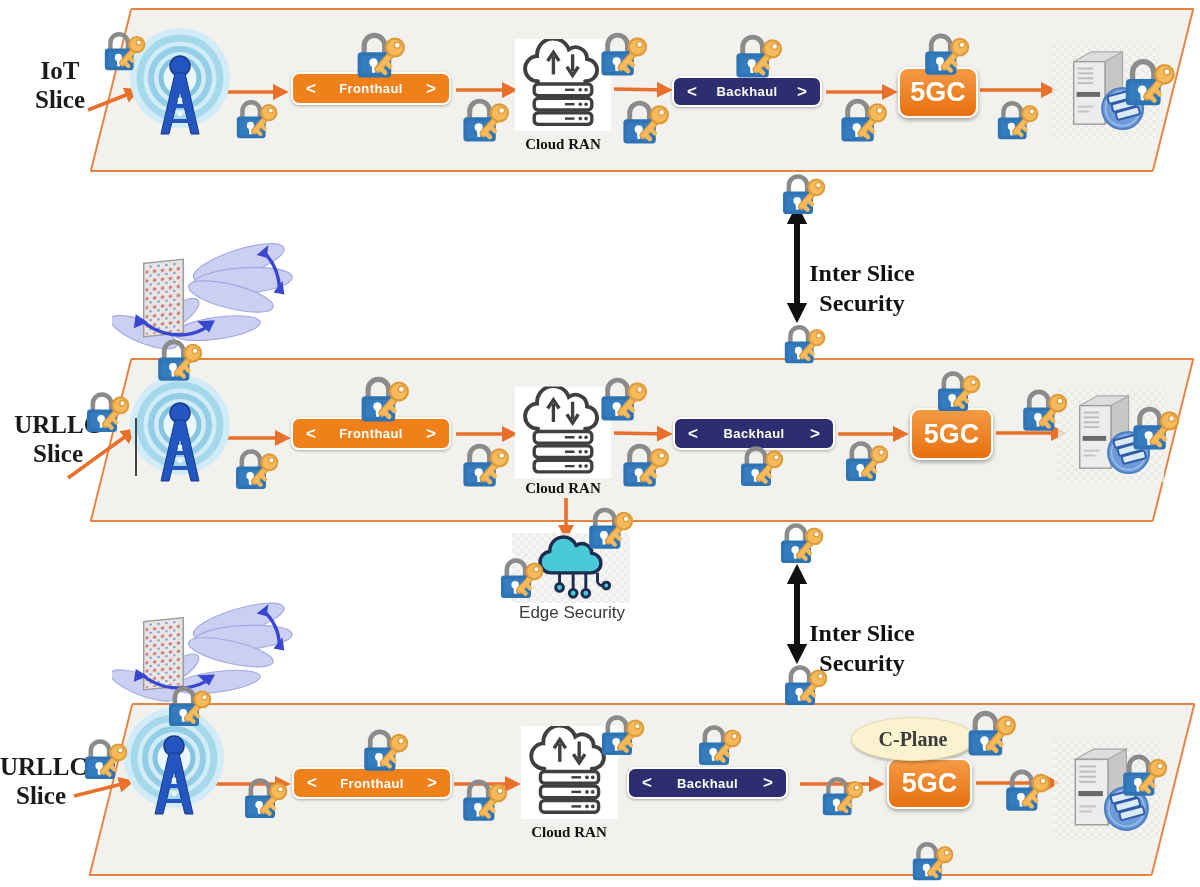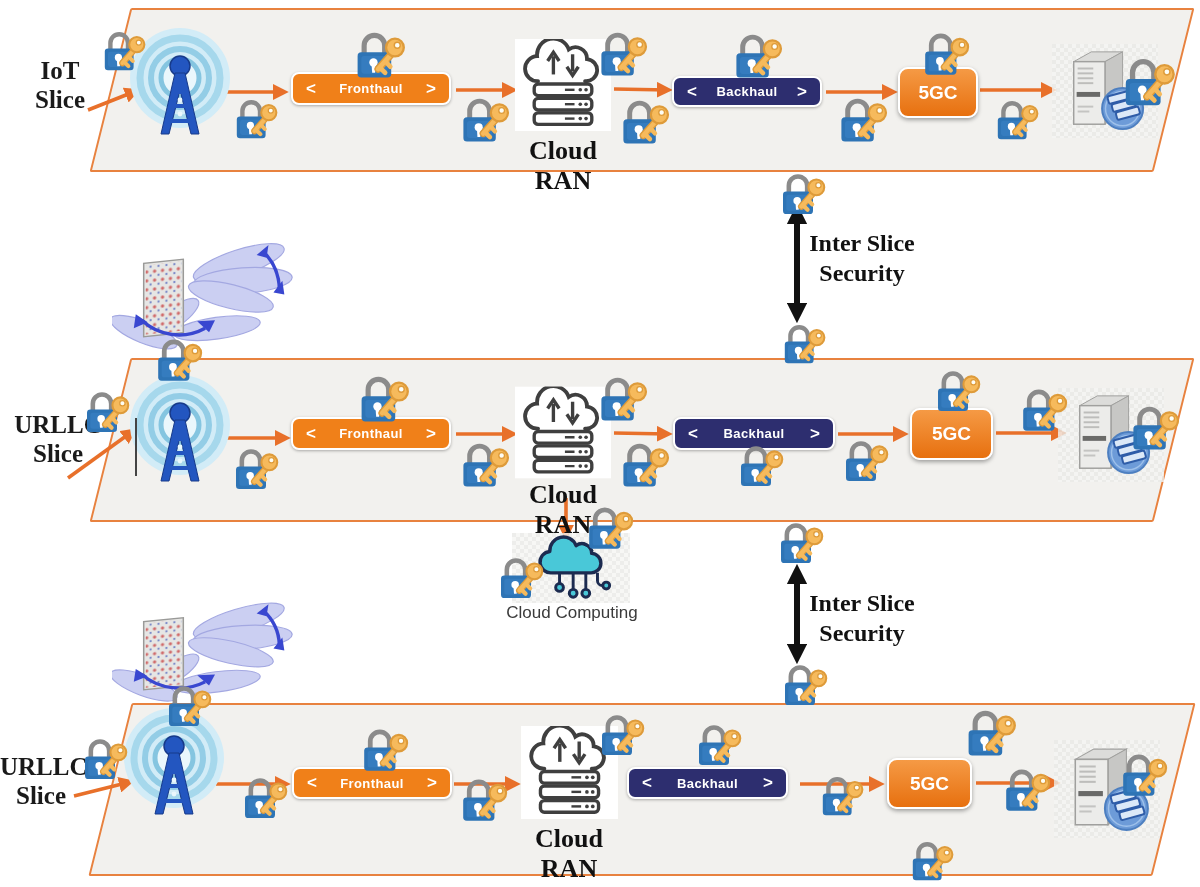--- a/index.html
+++ b/index.html
@@ -4,34 +4,34 @@
 <style>
   html,body{margin:0;padding:0;background:#fff;}
   #stage{position:relative;width:1200px;height:887px;background:#fff;overflow:hidden;
          font-family:"Liberation Serif",serif;}
   .abs{position:absolute;}
   .slice{position:absolute;left:110px;width:1060px;background:#f2f1ee;
          border:2px solid #e8823f;transform:skewX(-14deg);border-radius:2px;}
   .slice-label{position:absolute;text-align:center;font-weight:bold;font-size:25px;
                line-height:29px;color:#1a1a1a;}
   .inter{position:absolute;text-align:center;font-weight:bold;font-size:24px;
-         line-height:30px;color:#111;}
+         line-height:30px;color:#111;margin-top:30px;}
   .pill{position:absolute;display:flex;align-items:center;justify-content:space-between;
         padding:0 13px;color:#fff;border-radius:8px;border:2px solid #fff;
         box-sizing:border-box;font-family:"Liberation Sans",sans-serif;
         box-shadow:0 1px 3px rgba(0,0,0,.3);}
   .pill .lbl{font-size:13px;font-weight:700;letter-spacing:.4px;}
   .pill .chev{font-size:17px;font-weight:700;}
   .fh{background:#f08019;}
   .bh{background:#2d2e6f;}
   .gc{position:absolute;display:flex;align-items:center;justify-content:center;
       background:linear-gradient(#f59a45,#e7700f);border:2px solid #fff;border-radius:10px;
       box-sizing:border-box;color:#fff;font-family:"Liberation Sans",sans-serif;
-      font-size:19px;font-weight:700;box-shadow:0 2px 4px rgba(0,0,0,.35);}
-  .cr-label{position:absolute;text-align:center;font-weight:bold;font-size:26px;color:#111;}
+      font-size:27px;font-weight:700;box-shadow:0 2px 4px rgba(0,0,0,.35);}
+  .cr-label{position:absolute;text-align:center;font-weight:bold;font-size:15px;color:#111;}
   .plane{position:absolute;border-radius:50%;background:#fbf3d0;border:1px solid #e5dbae;
          display:flex;align-items:center;justify-content:center;font-weight:bold;
          font-size:20px;color:#3a3a3a;box-shadow:1px 2px 3px rgba(0,0,0,.25);}
   .edge-label{position:absolute;text-align:center;font-family:"Liberation Sans",sans-serif;
               font-size:17px;color:#3b3b3b;}
   .checker{position:absolute;background:
      repeating-conic-gradient(#f5f5f3 0% 25%, #e9e9e6 0% 50%);
      background-size:8px 8px;opacity:.8;}
   .cursor-bar{position:absolute;width:2px;background:#444;}
   svg.icon{position:absolute;overflow:visible;}
@@ -285,22 +285,25 @@
   <div class="cr-label" style="left:502px;top:480px;width:122px;">Cloud RAN</div>
   <svg class="icon" style="left:521px;top:726px;" width="97" height="93" viewBox="0 0 100 96">
       <use href="#sym-cloudran"></use>
     </svg>
   <div class="cr-label" style="left:508px;top:824px;width:122px;">Cloud RAN</div>
 
   <div class="checker" style="left:512px;top:533px;width:118px;height:70px;"></div>
   <svg class="icon" style="left:528px;top:532px;" width="102" height="72" viewBox="0 0 100 74">
       <use href="#sym-edgecloud"></use>
     </svg>
-  <div class="edge-label" style="left:488px;top:603px;width:168px;">Cloud Computing</div>
-
+  <div class="edge-label" style="left:488px;top:603px;width:168px;">Edge Security</div>
+
+  <div class="plane" style="left:851px;top:717px;width:122px;height:42px;">
+    <span>C-Plane</span>
+    </div>
 
   <div class="checker" style="left:1052px;top:44px;width:106px;height:94px;"></div>
   <svg class="icon" style="left:1062px;top:46px;" width="86" height="88" viewBox="0 0 84 90">
       <use href="#sym-server"></use>
     </svg>
   <div class="checker" style="left:1058px;top:388px;width:106px;height:94px;"></div>
   <svg class="icon" style="left:1068px;top:390px;" width="86" height="88" viewBox="0 0 84 90">
       <use href="#sym-server"></use>
     </svg>
   <div class="checker" style="left:1054px;top:740px;width:106px;height:98px;"></div>

